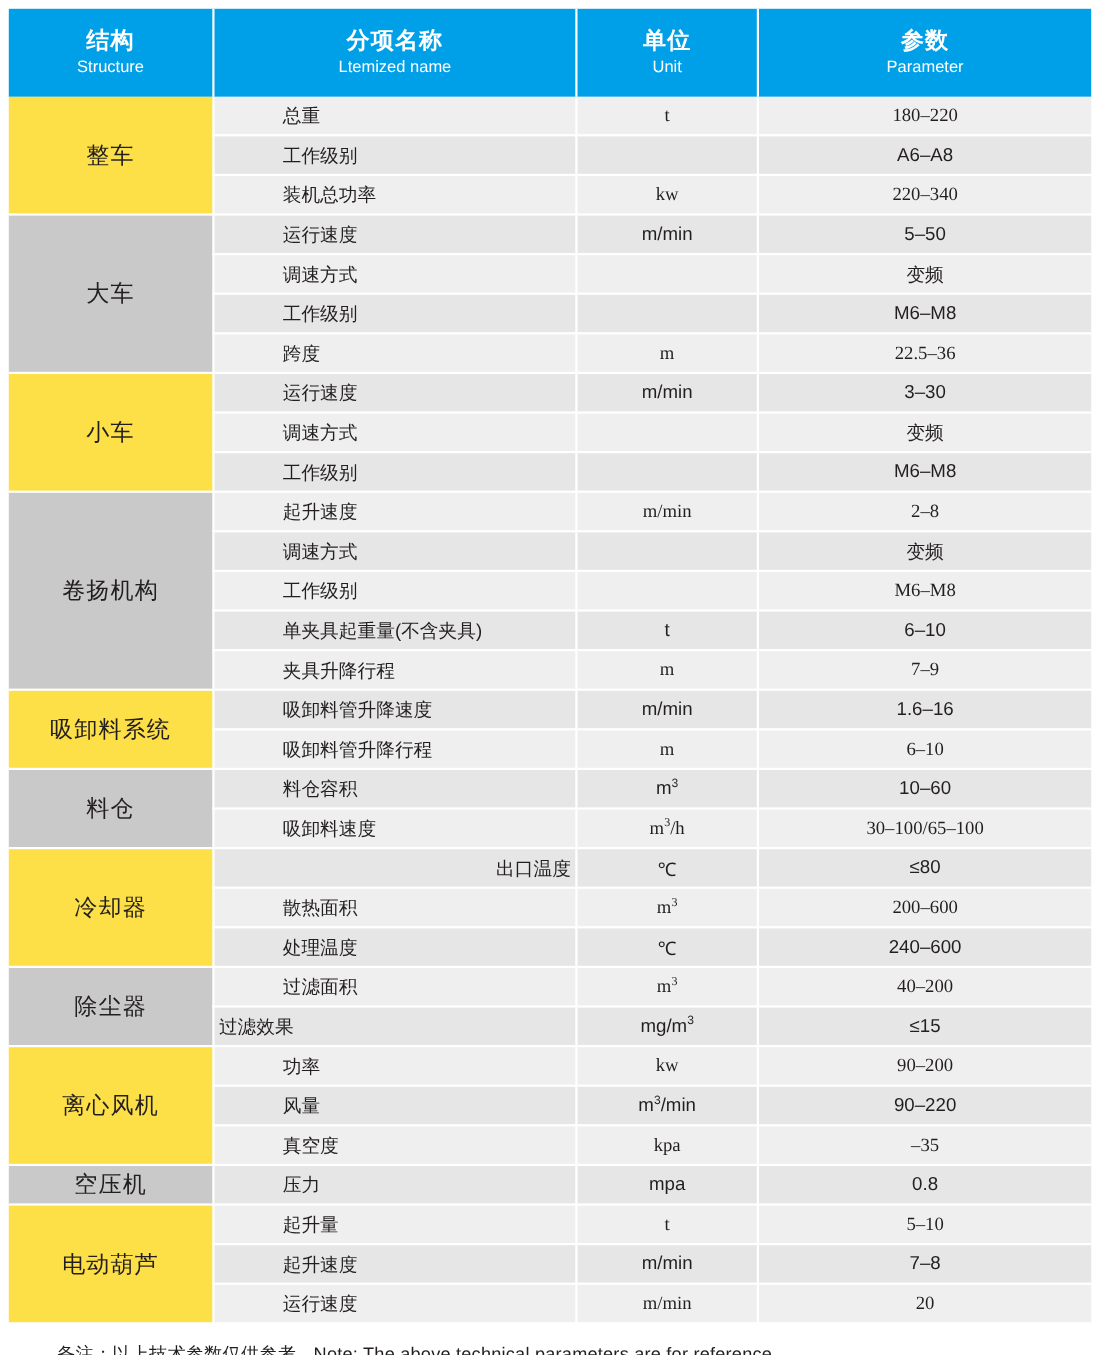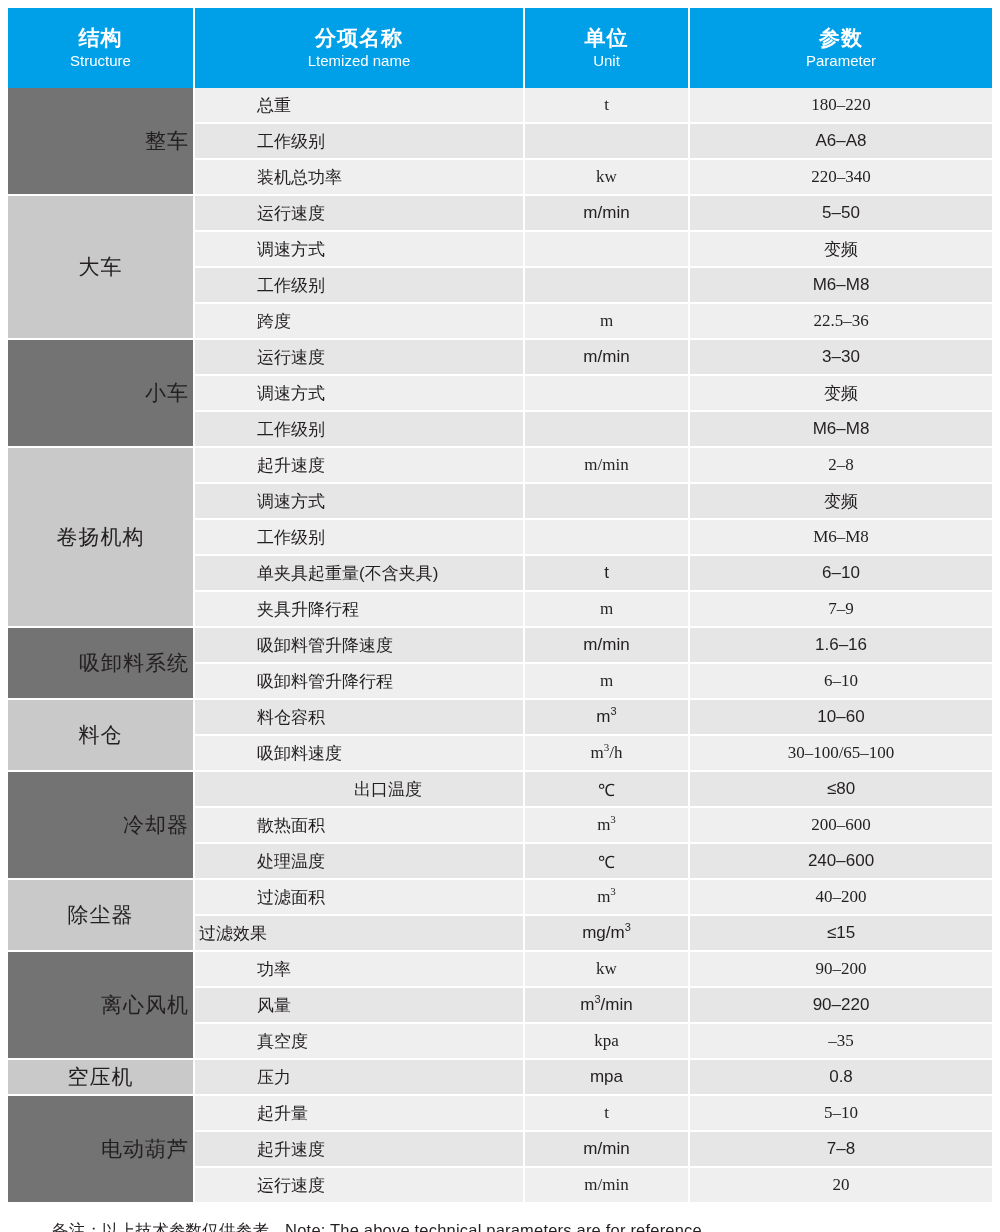--- a/index.html
+++ b/index.html
@@ -66,21 +66,21 @@
     color: #231f20;
   }
   tbody td:last-child { border-right: none; }
 
   
   td.structure {
     font-size: 21px;
     letter-spacing: 1px;
     border-right: 2px solid #ffffff;
   }
-  .bg-light  { background: #737373; text-align: right; }
+  .bg-light  { background: #fde047; }
   .bg-dark   { background: #c9c9c9; }
   .bg-row-a  { background: #efefef; font-family: Liberation Serif, serif; }
   .bg-row-b  { background: #e6e6e6; }
 
   sup {
     font-size: 11px;
     vertical-align: super;
     line-height: 0;
   }
 
@@ -221,21 +221,21 @@
           <td class="bg-row-b"><span>m</span><sup>3</sup></td>
           <td class="bg-row-b">10–60</td>
         </tr>
         <tr>
           <td class="bg-row-a" style="text-align: left; padding-left: 62px;">吸卸料速度</td>
           <td class="bg-row-a"><span>m</span><sup>3</sup><span>/h</span></td>
           <td class="bg-row-a">30–100/65–100</td>
         </tr>
         <tr>
           <td class="structure bg-light" rowspan="3">冷却器</td>
-          <td class="bg-row-b" style="text-align: center; padding-left: 62px;">出口温度</td>
+          <td class="bg-row-b" style="text-align: right; padding-left: 62px;">出口温度</td>
           <td class="bg-row-b">℃</td>
           <td class="bg-row-b">≤80</td>
         </tr>
         <tr>
           <td class="bg-row-a" style="text-align: left; padding-left: 62px; margin-top: 16px;">散热面积</td>
           <td class="bg-row-a"><span>m</span><sup>3</sup></td>
           <td class="bg-row-a">200–600</td>
         </tr>
         <tr>
           <td class="bg-row-b" style="text-align: left; padding-left: 62px;">处理温度</td>

